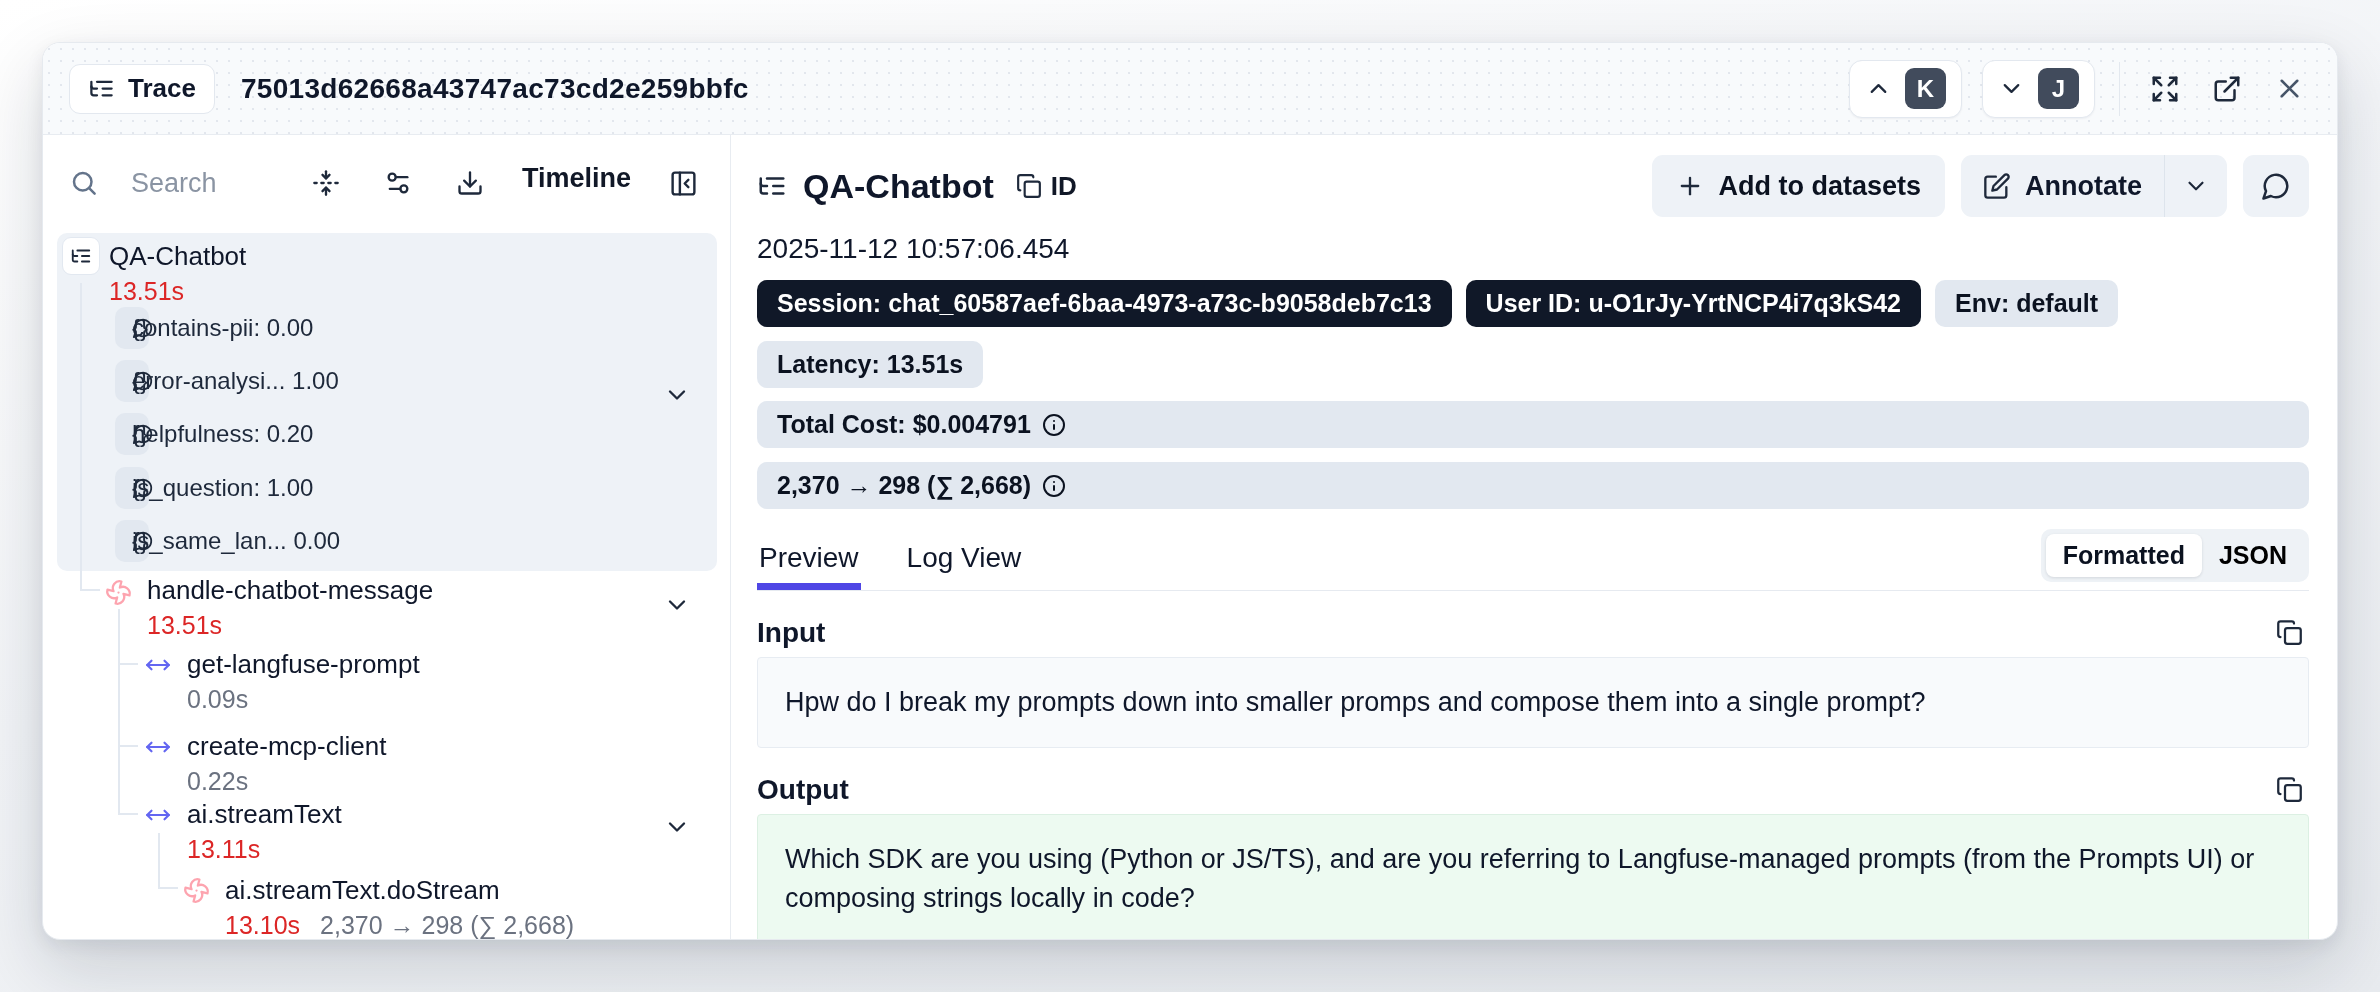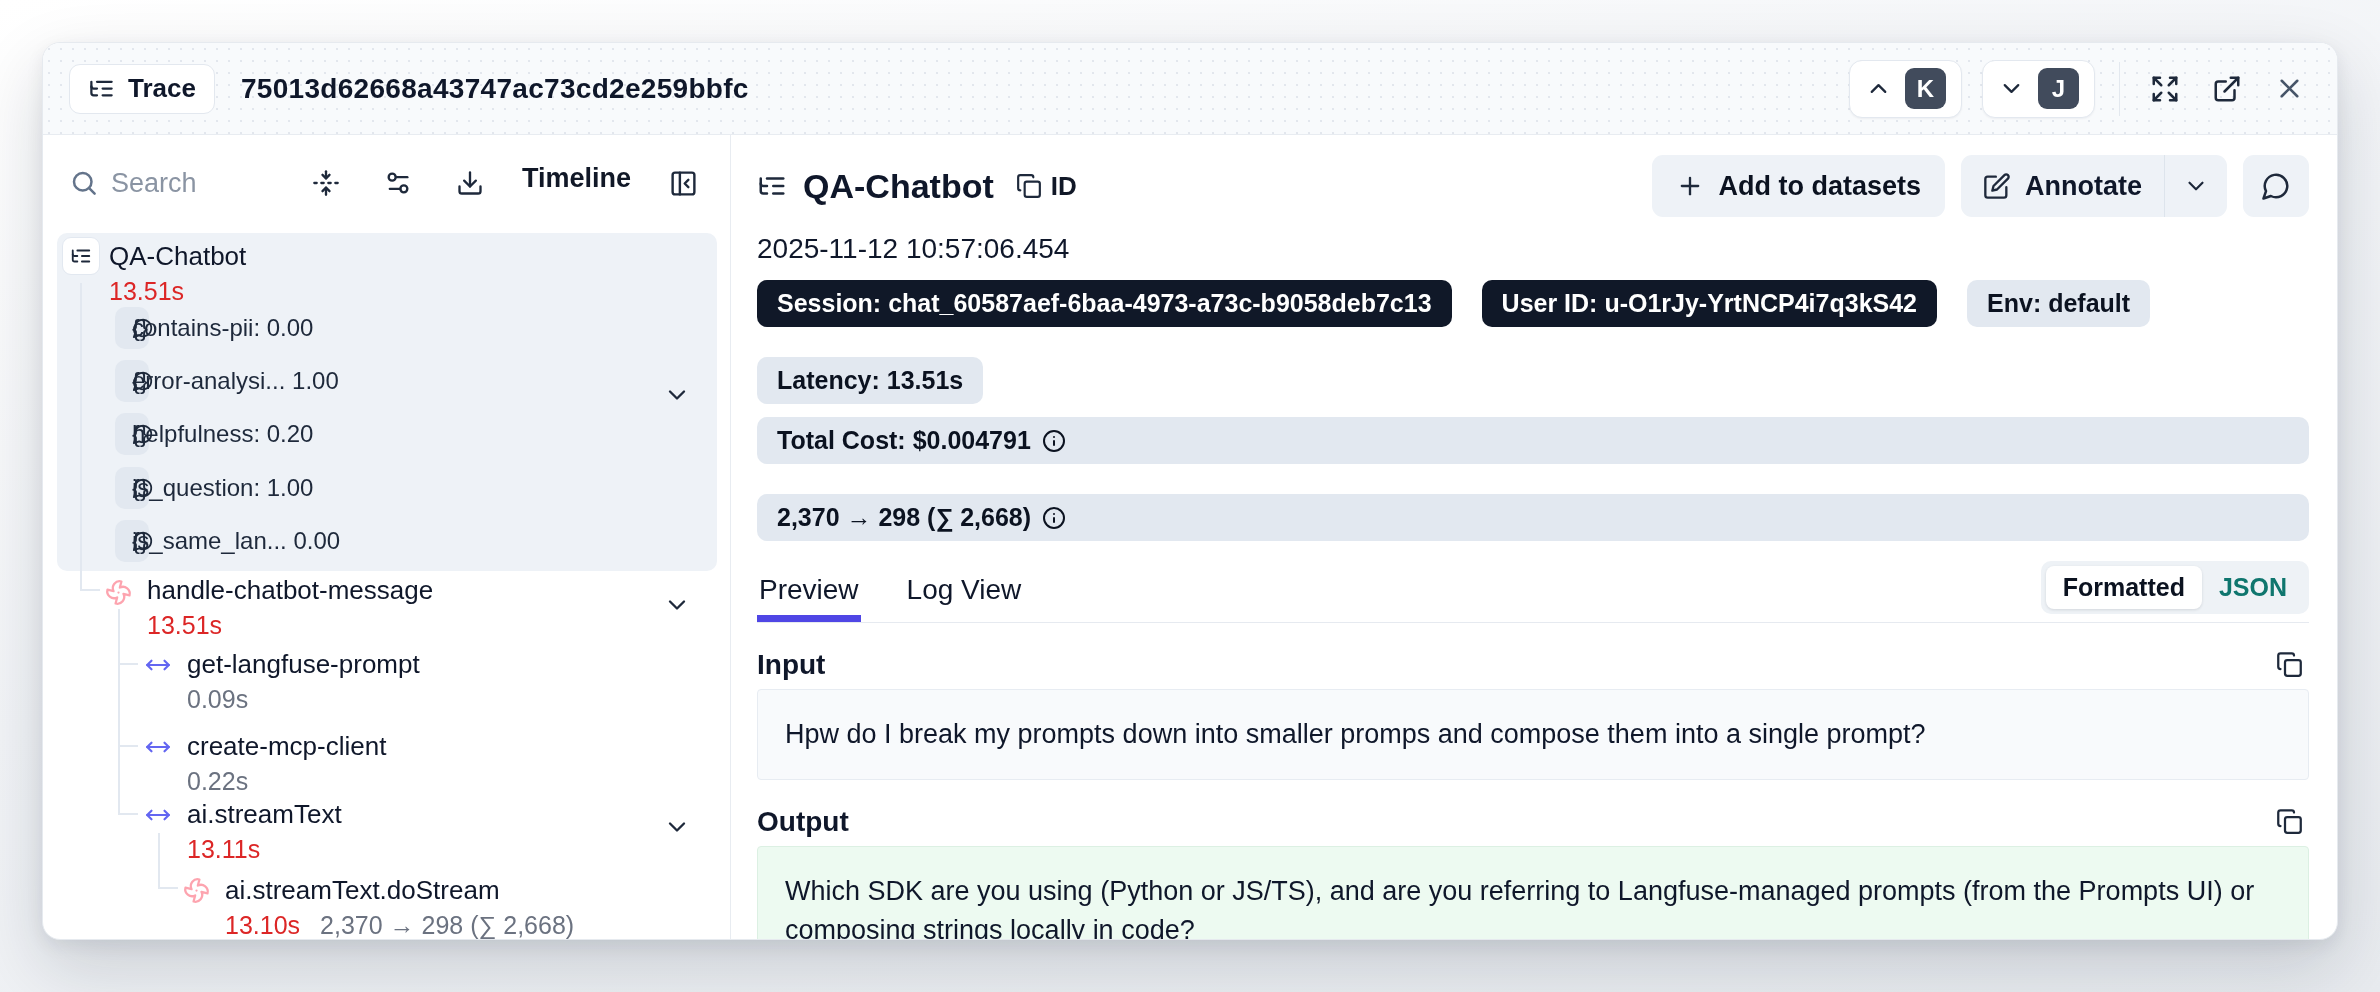--- a/index.html
+++ b/index.html
@@ -47,21 +47,21 @@
   .vdiv { width:1px; height:54px; background:#e3e8ef; margin:0 4px; }
   .icon-btn { background:none; border:none; padding:6px; cursor:pointer; display:flex; }
 
   
   .card-body { flex:1; display:flex; min-height:0; }
   .sidebar { width:688px; flex:0 0 688px; border-right:1px solid #e8ecf1; display:flex; flex-direction:column; }
   .main { flex:1; min-width:0; display:flex; flex-direction:column; padding:20px 28px 0 26px; }
 
   
   .side-toolbar { height:96px; flex:0 0 96px; display:flex; align-items:center; padding:0 26px; }
-  .search-box { display:flex; align-items:center; gap:12px; flex:1; cursor:text; }
+  .search-box { display:flex; align-items:center; gap:32px; flex:1; cursor:text; }
   .search-ph { font-size:27px; color:#8a94a3; }
   .tool-icons { display:flex; gap:32px; }
   .timeline-lbl { font-size:27px; font-weight:600; color:#111827; cursor:pointer; }
 
   
   .tree { position:relative; flex:1; }
   .tree * { position:absolute; }
   .sel-block { left:14px; top:2px; width:660px; height:338px; background:#eef2f7; border-radius:10px; }
   .root-badge {
     left:19px; top:6px; width:38px; height:38px; background:#fff; border:1px solid #e2e8f0;
@@ -95,32 +95,32 @@
     display:flex; align-items:center; gap:14px; height:62px; padding:0 24px;
     background:#eef2f7; border-radius:11px; font-size:27px; font-weight:600; color:#0b1220; cursor:pointer;
   }
   .btn-split { display:flex; align-items:stretch; border-radius:11px; overflow:hidden; background:#eef2f7; }
   .btn-split .seg { display:flex; align-items:center; gap:14px; padding:0 22px; height:62px; font-size:27px; font-weight:600; cursor:pointer; }
   .btn-split .seg.dd { padding:0 18px; border-left:1px solid #dde4ec; }
   .btn-icononly { width:66px; padding:0; justify-content:center; }
 
   .timestamp { margin-top:16px; font-size:28px; color:#0f172a; }
 
-  .badge-row { display:flex; gap:30px; margin-top:15px; flex-wrap:wrap; }
+  .badge-row { display:flex; gap:14px; margin-top:15px; flex-wrap:wrap; }
   .badge { display:inline-flex; align-items:center; gap:11px; height:47px; padding:0 20px; border-radius:10px; font-size:25px; font-weight:700; white-space:nowrap; }
   .badge-dark { background:#101828; color:#fff; }
   .badge-light { background:#e2e8f0; color:#0b1220; cursor:pointer; }
   .badge-light svg { stroke:#0b1220; }
 
   
   .tabs-row { margin-top:20px; display:flex; align-items:flex-end; gap:44px; border-bottom:1px solid #e6eaf0; position:relative; }
   .tab { font-size:28px; font-weight:400; padding:8px 2px 16px; cursor:pointer; color:#0f172a; }
   .tab.active { box-shadow:inset 0 -7px 0 #4f46e5; }
   .fmt-toggle { margin-left:auto; margin-bottom:8px; display:flex; align-items:center; background:#eef2f6; border-radius:10px; padding:5px; }
-  .fmt-opt { font-size:25px; font-weight:600; color:#0f766e; padding:7px 17px; cursor:pointer; border-radius:8px; }
+  .fmt-opt { font-size:25px; font-weight:600; color:#000000; padding:7px 17px; cursor:pointer; border-radius:8px; }
   .fmt-opt.active { background:#fff; color:#0b1220; box-shadow:0 1px 3px rgba(15,23,42,.12); }
 
   
   .sections { flex:1; overflow:hidden; }
   .sec-head { display:flex; align-items:center; justify-content:space-between; margin-top:22px; }
   .sec-title { font-size:28px; font-weight:700; }
   .content-box {
     margin-top:5px; border:1px solid #e7ecf2; background:#f8fafc; border-radius:4px;
     padding:25px 27px; font-size:27px; line-height:1.45; color:#0f172a;
   }

